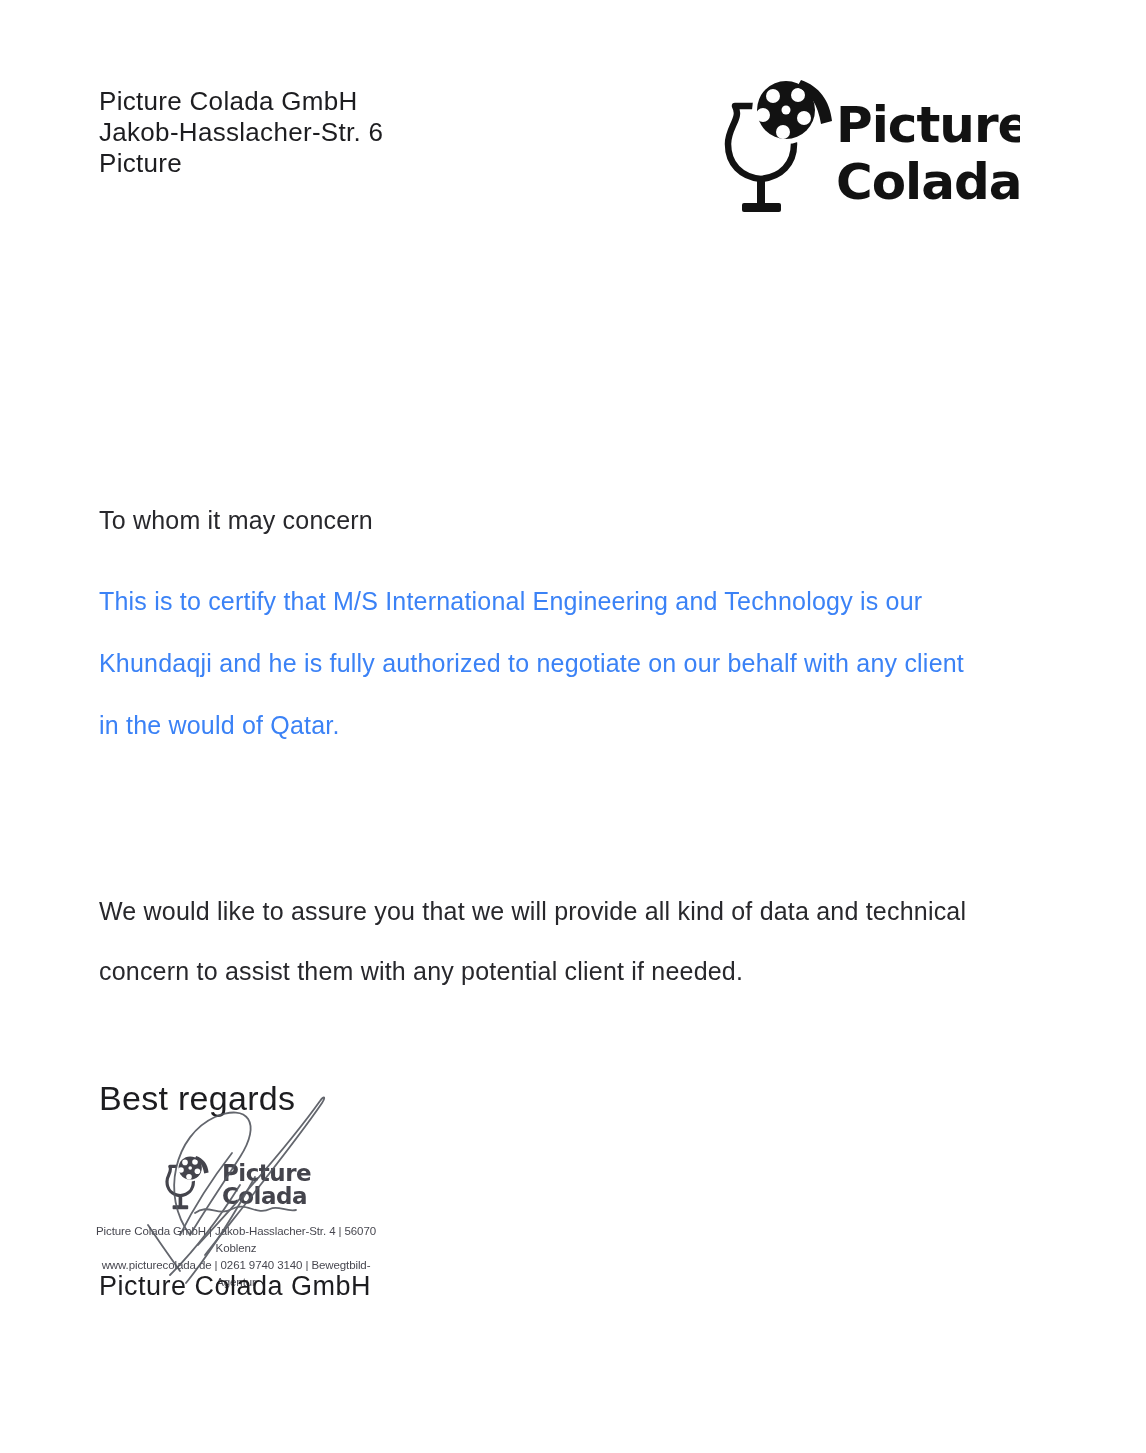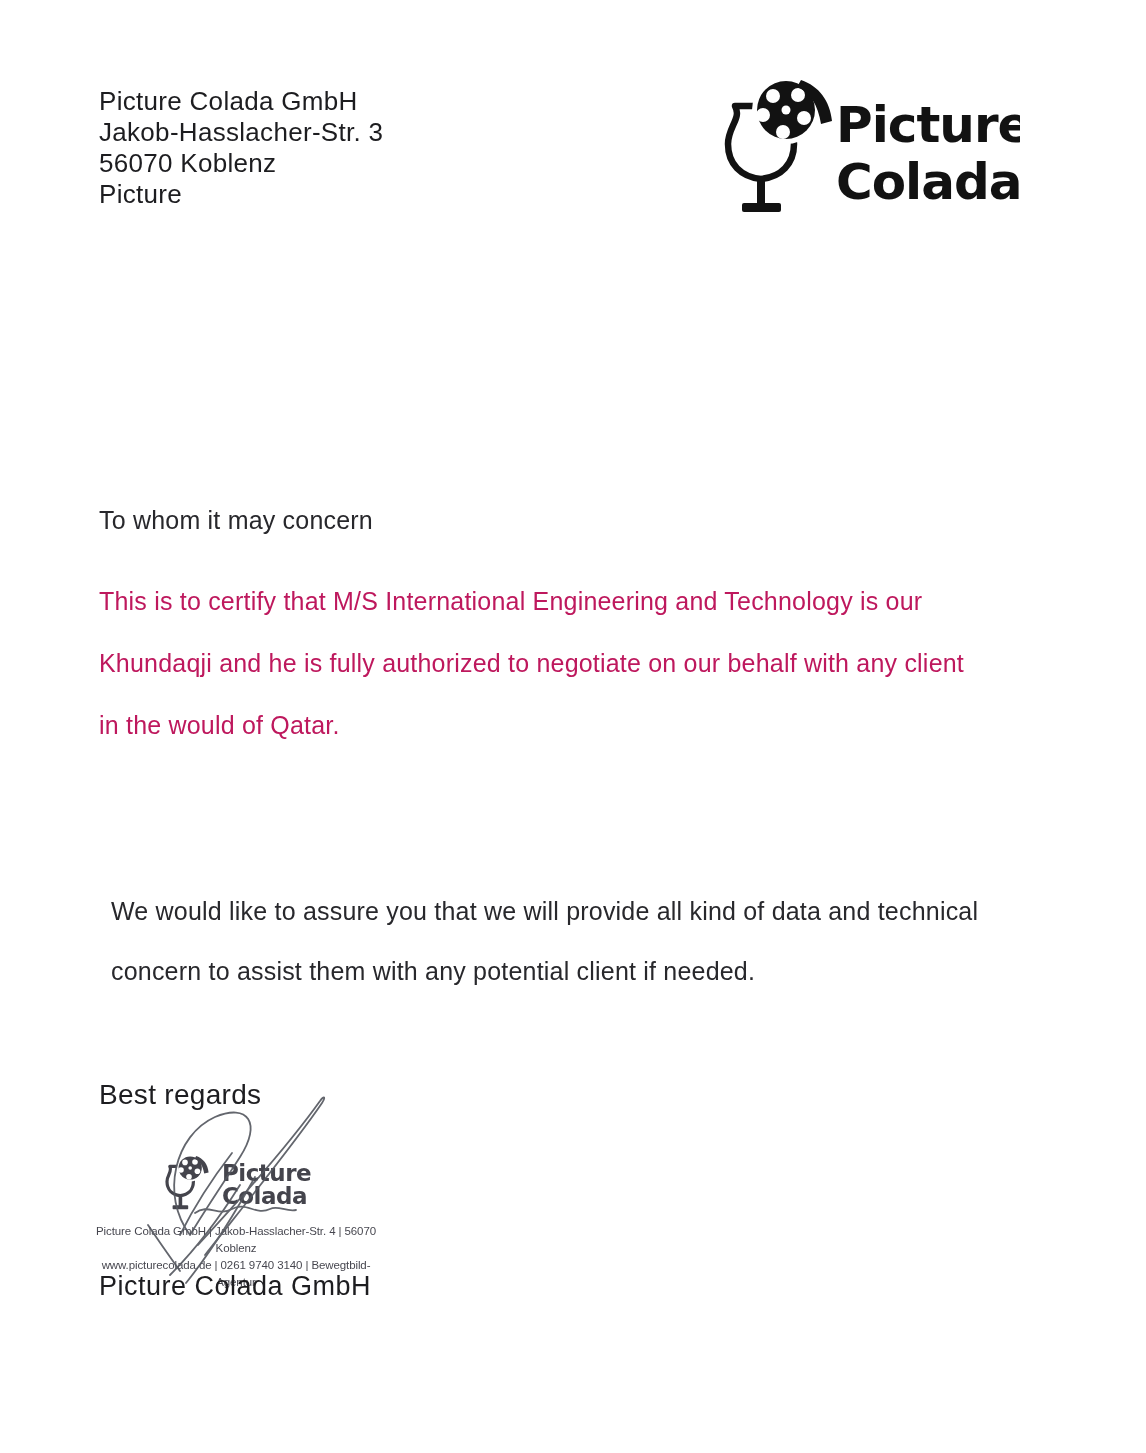--- a/index.html
+++ b/index.html
@@ -25,29 +25,29 @@
     font-weight:bold;font-size:50px;line-height:57px;
     letter-spacing:-1px;color:#121212;
   }
   
   .salutation{
     position:absolute;left:99px;top:458px;
     font-size:25px;color:#28282c;letter-spacing:0.2px;margin-top:48px;
   }
   .para1{
     position:absolute;left:99px;top:570px;width:1000px;
-    font-size:25px;line-height:62px;color:#be185d;letter-spacing:0.2px;
+    font-size:25px;line-height:62px;color:#3b82f6;letter-spacing:0.2px;
   }
   .para2{
     position:absolute;left:99px;top:881px;width:1000px;
-    font-size:25px;line-height:60px;color:#28282c;letter-spacing:0.2px;margin-left:12px;
+    font-size:25px;line-height:60px;color:#28282c;letter-spacing:0.2px;
   }
   .closing{
     position:absolute;left:99px;top:1079px;
-    font-size:28px;color:#1d1d20;letter-spacing:0.3px;text-align:right;
+    font-size:34px;color:#1d1d20;letter-spacing:0.3px;text-align:right;
   }
   .signatory{
     position:absolute;left:99px;top:1271px;
     font-size:27px;color:#1d1d20;letter-spacing:0.5px;
   }
   
   .stamp{
     position:absolute;left:90px;top:1150px;width:292px;
     text-align:center;color:#3e3e47;opacity:0.95;
   }
@@ -67,22 +67,21 @@
   
   .signature{position:absolute;left:120px;top:1085px;}
 </style>
 </head>
 <body>
 
 <div class="page">
 
   <div class="sender">
     <div>Picture Colada GmbH</div>
-    <div>Jakob-Hasslacher-Str. 3</div>
-    <div>56070 Koblenz</div>
+    <div>Jakob-Hasslacher-Str. 6</div>
     <div>Picture</div>
   </div>
 
   <div class="logo-icon">
     <svg width="130" height="145" viewBox="0 0 130 145" aria-hidden="true">
 
       <path d="M22,31 C29,43 15,52 15,69 C15,89 28,102 48,104 C68,102 81,89 81,69 C81,52 67,43 76,31 Z" fill="none" stroke="currentColor" stroke-width="6.5" stroke-linejoin="round"></path>
       <rect x="44" y="102" width="8" height="28" fill="currentColor"></rect>
       <rect x="29" y="128" width="39" height="9" rx="2" fill="currentColor"></rect>
 

